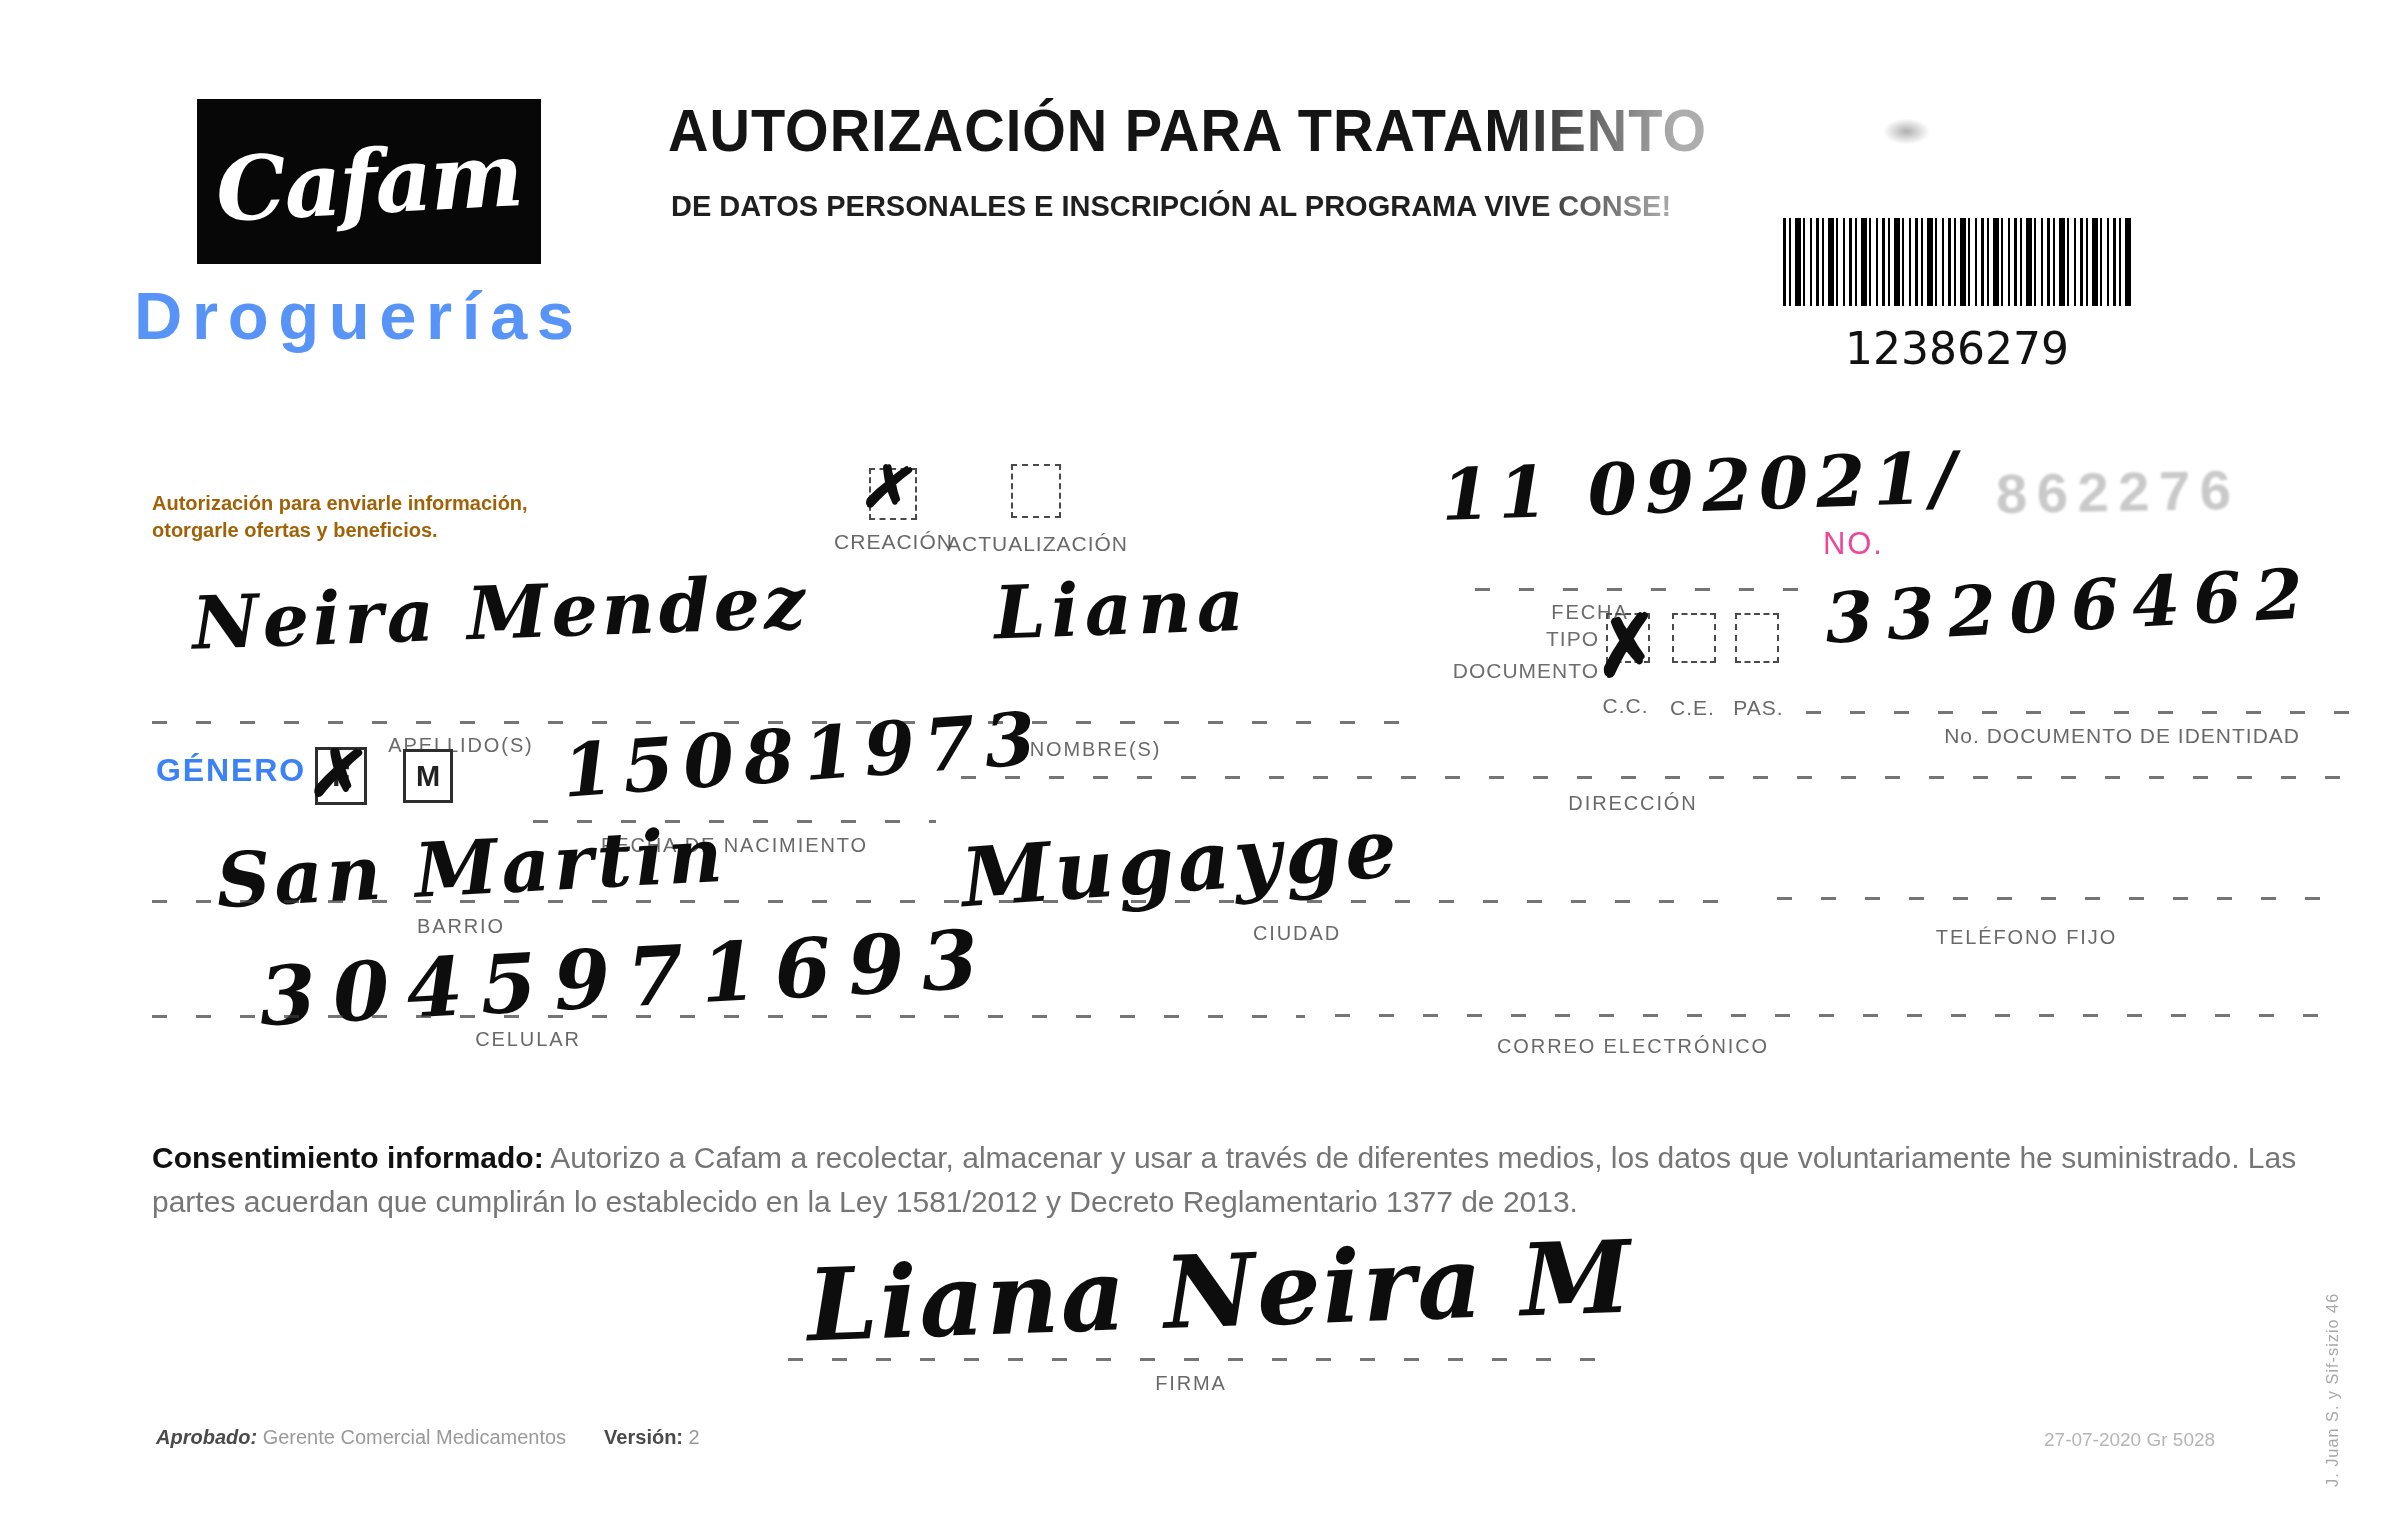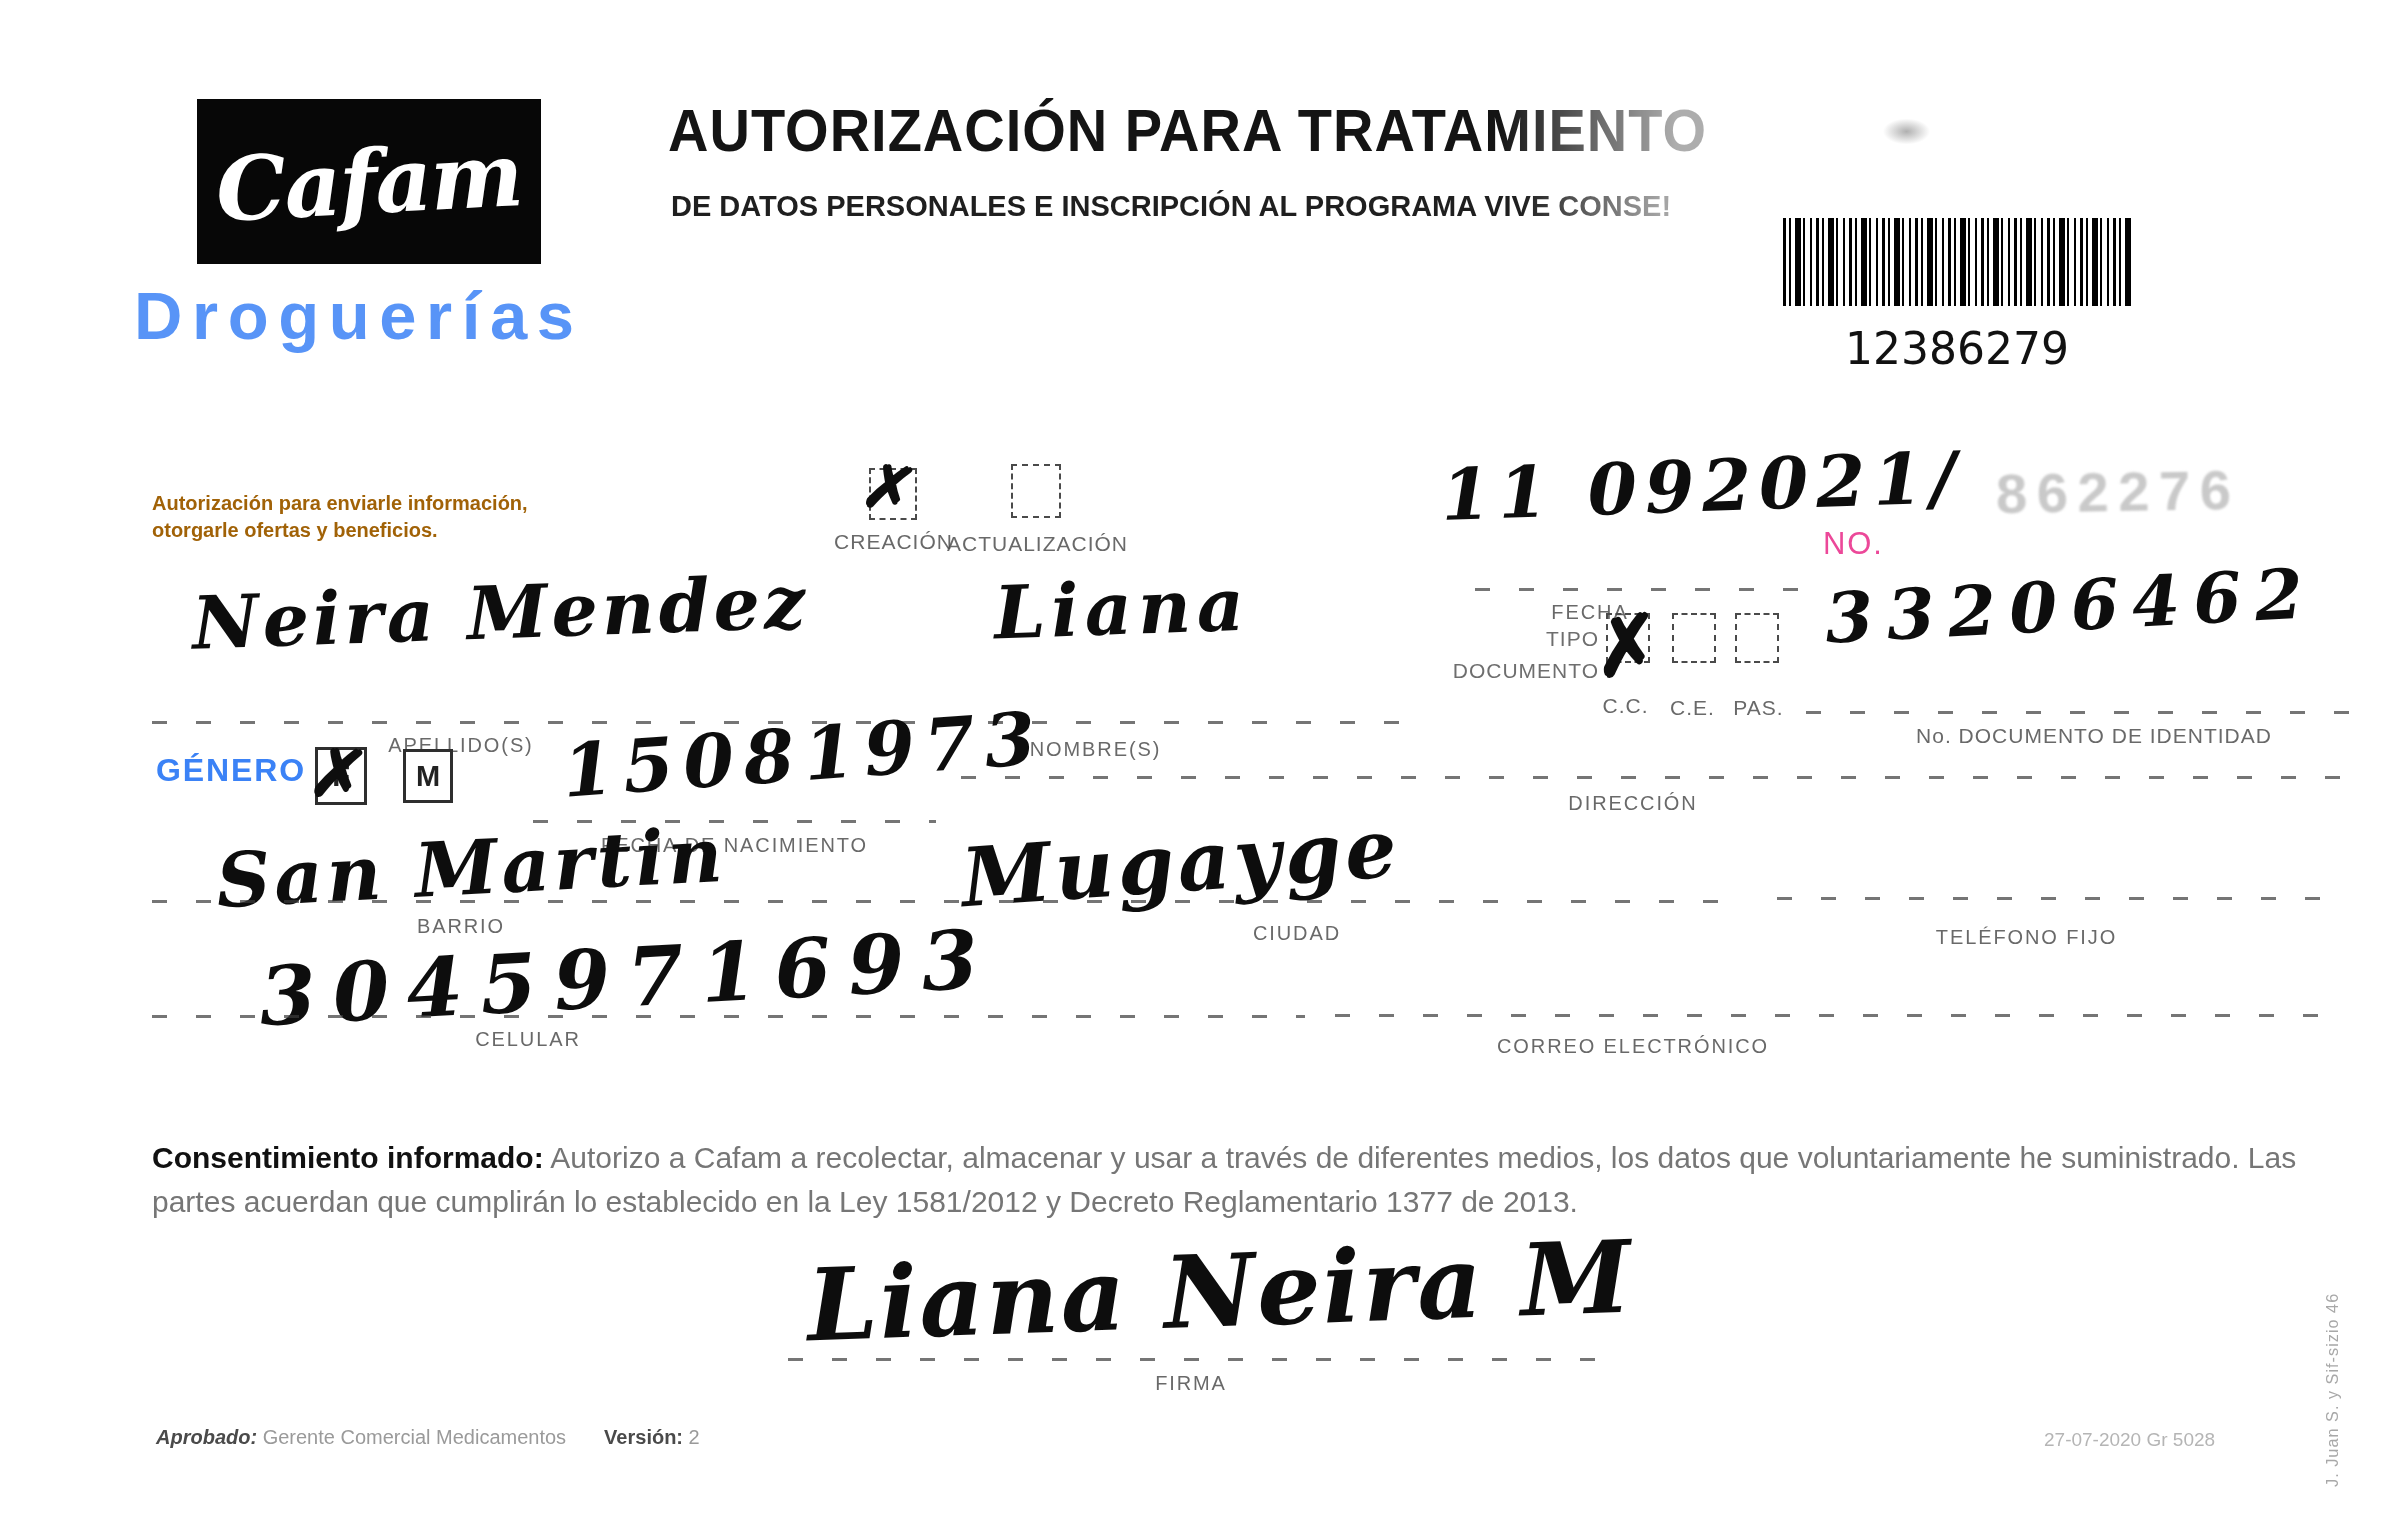--- a/index.html
+++ b/index.html
@@ -106,21 +106,21 @@
   <div class="abs cbx" style="left:1606px;top:613px;width:40px;height:46px;">
     <span class="xmark" style="font-size:81px;left:-15.4px;top:-9.6px;transform:rotate(-6deg);">✗</span>
   </div>
   <div class="abs cbx" style="left:1672px;top:613px;width:40px;height:46px;"></div>
   <div class="abs cbx" style="left:1735px;top:613px;width:40px;height:46px;"></div>
   <div class="abs flabel-sm" style="left:1587px;top:694px;width:77px;">C.C.</div>
   <div class="abs flabel-sm" style="left:1654px;top:696px;width:77px;">C.E.</div>
   <div class="abs flabel-sm" style="left:1720px;top:696px;width:77px;">PAS.</div>
   <div class="abs hw" style="left:1825px;top:565px;font-size:69px;letter-spacing:13.4px;transform:rotate(-3deg);">33206462</div>
   <div class="abs dotline" style="left:1806px;top:711px;width:548px;"></div>
-  <div class="abs flabel-sm" style="left:1825px;top:724px;width:538px;">No. DOCUMENTO DE IDENTIDAD</div>
+  <div class="abs flabel-sm" style="left:1762px;top:724px;width:538px;text-align:right;">No. DOCUMENTO DE IDENTIDAD</div>
 
   <div class="abs" style="left:156px;top:752px;font-size:32px;font-weight:bold;letter-spacing:1.9px;color:#3b82f6;">GÉNERO</div>
   <div class="abs cbx-solid" style="left:315px;top:747px;width:46px;height:52px;">
     <span>F</span>
     <span class="xmark" style="font-size:69px;left:-7.7px;top:-11.5px;transform:rotate(8deg);">✗</span>
   </div>
   <div class="abs cbx-solid" style="left:403px;top:749px;width:44px;height:48px;">
     <span>M</span>
   </div>
   <div class="abs hw" style="left:562px;top:711px;font-size:73px;letter-spacing:9.6px;transform:rotate(-4deg);">15081973</div>

